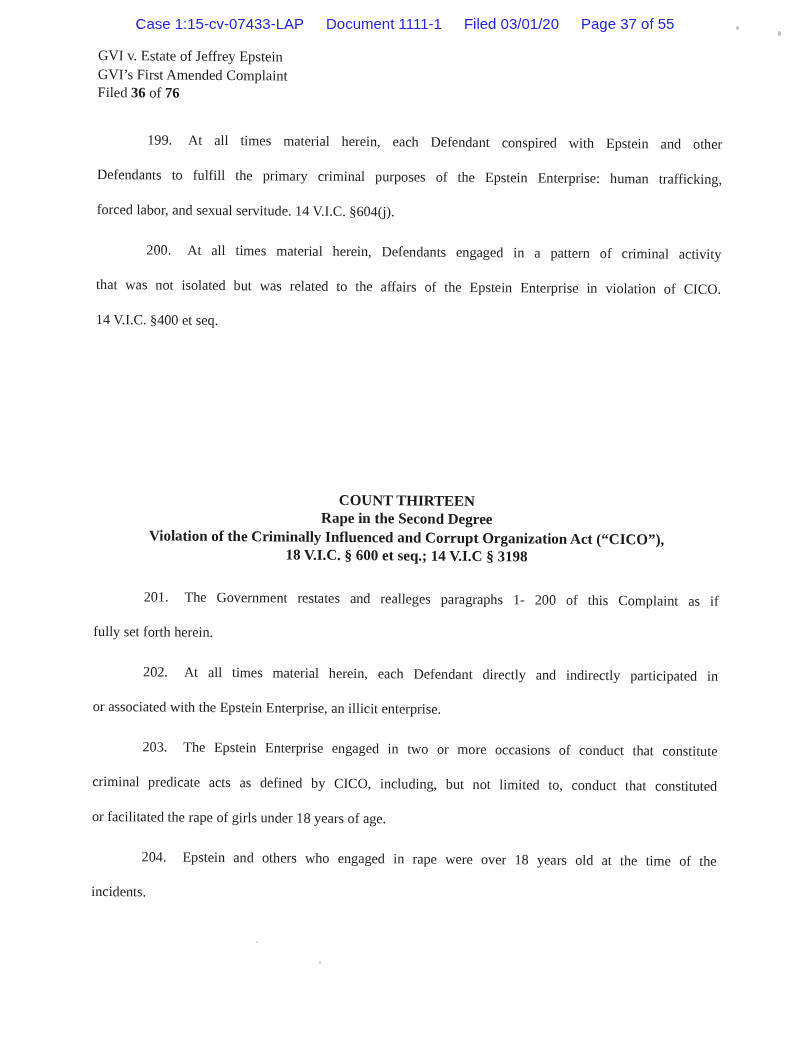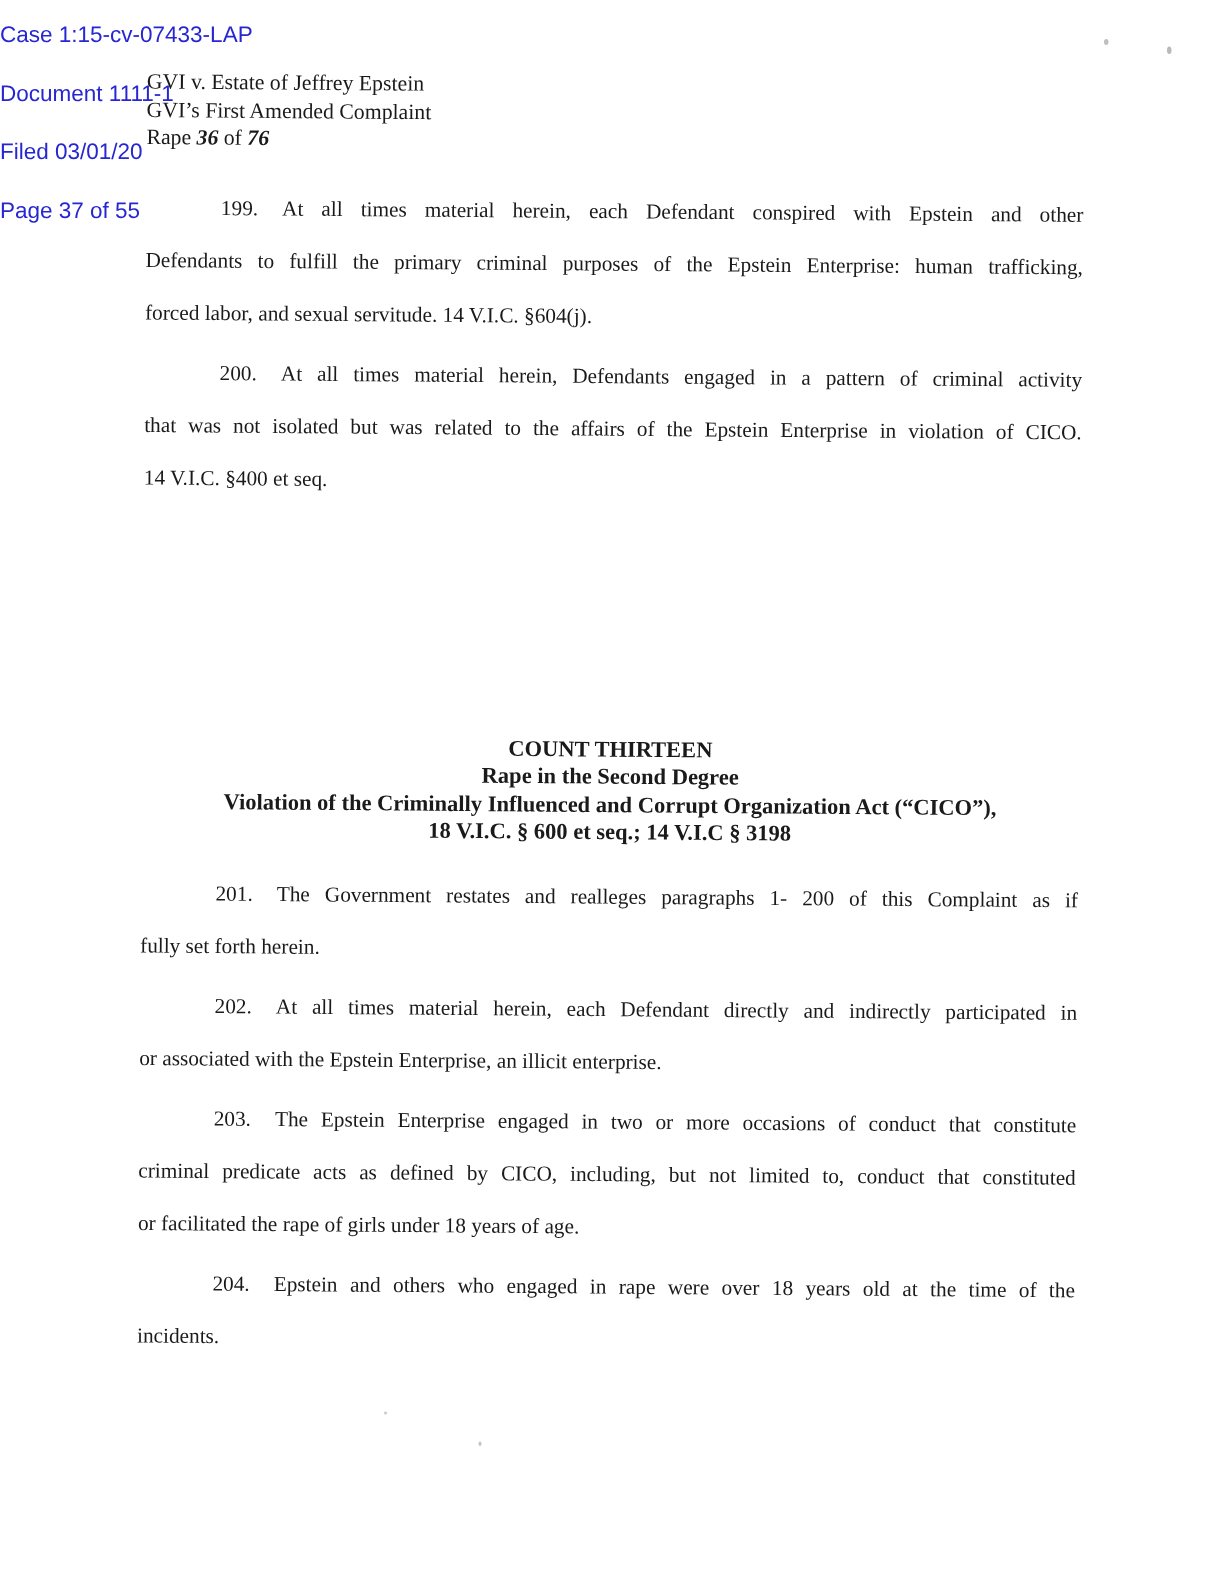--- a/index.html
+++ b/index.html
@@ -17,32 +17,31 @@
     position: absolute;
     top: 15px; left: 0;
     width: 810px;
     display: flex;
     justify-content: center;
     gap: 22px;
     font-family: "Liberation Sans", "DejaVu Sans", sans-serif;
     font-size: 15px;
     color: #2626d2;
     white-space: nowrap;
-    flex-direction: column;
   }
   
   .scan {
     position: absolute;
     top: 46px; left: 98px;
     width: 625px;
     transform: rotate(0.45deg);
     transform-origin: 0 0;
   }
   .caption { font-size: 14.5px; line-height: 18.5px; }
-  .b  { font-weight: bold; font-style: italic; }
+  .b  { font-weight: bold; }
   .it { }
   .para { font-size: 14.2px; line-height: 35px; margin-top: 5px; }
   .para-199 { margin-top: 20px; }
   .jline { text-align: justify; text-align-last: justify; }
   .fline { text-indent: 50px; }
   .numgap { display: inline-block; width: 16px; }
   .lline { text-align: left; }
   .count-heading {
     margin-top: 152px;
     margin-bottom: 16px;
@@ -72,21 +71,21 @@
   <div class="speck speck1"></div>
   <div class="speck speck2"></div>
   <div class="speck speck3"></div>
   <div class="speck speck4"></div>
 
   <div class="scan">
 
     <div class="caption">
       <div>GVI v. Estate of Jeffrey Epstein</div>
       <div>GVI’s First Amended Complaint</div>
-      <div><span>Rape </span><span class="b">36</span><span> of </span><span class="b">76</span></div>
+      <div><span>Filed </span><span class="b">36</span><span> of </span><span class="b">76</span></div>
     </div>
 
     <div class="para para-199">
       <div class="jline fline"><span>199.</span><span class="numgap"></span><span>At all times material herein, each Defendant conspired with Epstein and other</span></div>
       <div class="jline">Defendants to fulfill the primary criminal purposes of the Epstein Enterprise:  human trafficking,</div>
       <div class="lline">forced labor, and sexual servitude.  14 V.I.C. §604(j).</div>
     </div>
 
     <div class="para">
       <div class="jline fline"><span>200.</span><span class="numgap"></span><span>At all times material herein, Defendants engaged in a pattern of criminal activity</span></div>

